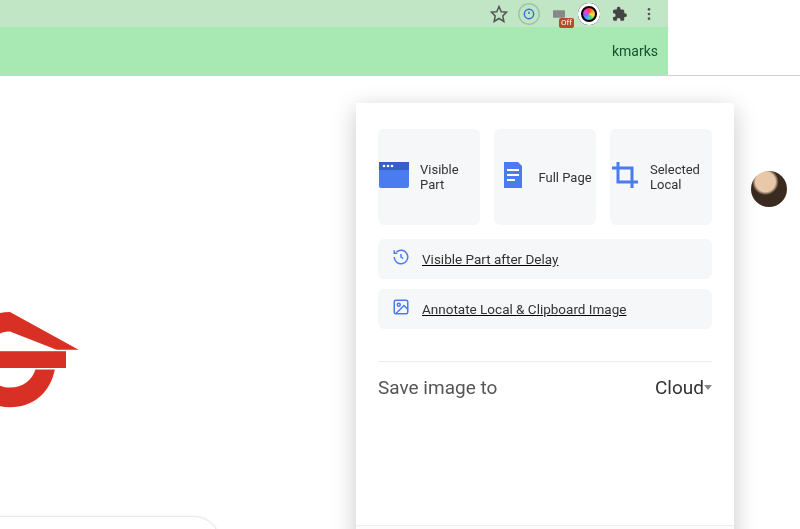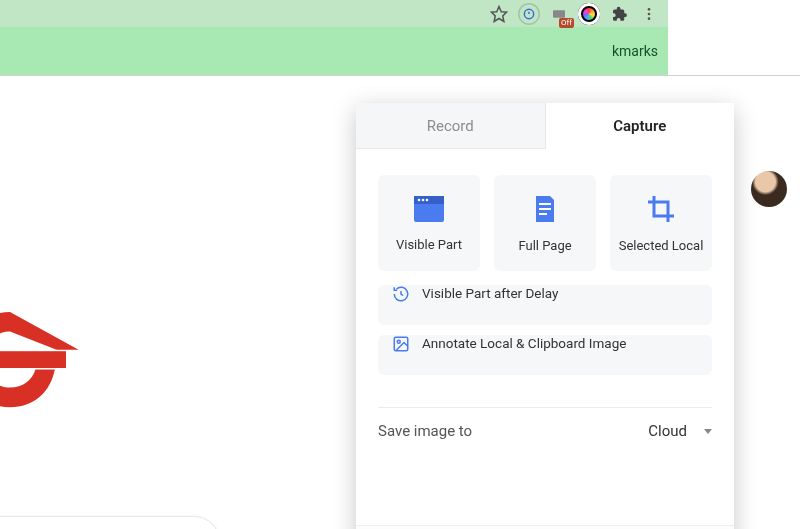--- a/index.html
+++ b/index.html
@@ -37,35 +37,35 @@
     position:absolute; left:356px; top:27px; width:378px; height:470px; background:#fff;
     box-shadow:0 6px 24px rgba(0,0,0,0.22); border-radius:2px; display:flex; flex-direction:column;
   }
   .tabs { display:flex; height:46px; }
   .tab { flex:1; display:flex; align-items:center; justify-content:center; font-size:15px; cursor:pointer; }
   .tab-inactive { background:#f5f6f7; color:#8a8f94; border-right:1px solid #e8e8e8; border-bottom:1px solid #e8e8e8; }
   .tab-active { background:#fff; color:#222; font-weight:600; }
   .options { padding:26px 22px 14px; }
   .card-row { display:flex; gap:14px; }
   .card {
-    flex:1; height:96px; background:#f6f7f8; border-radius:6px; display:flex; flex-direction:column;
+    flex:1; height:96px; background:#f6f7f8; border-radius:6px; display:flex; flex-direction:row;
     align-items:center; justify-content:center; gap:10px; cursor:pointer;
   }
   .card .ic { color:#4a7cf0; }
   .card .lbl { font-size:13px; color:#333; }
   .list { margin-top:14px; display:flex; flex-direction:column; gap:10px; }
   .list-row {
-    height:40px; background:#f6f7f8; border-radius:6px; display:flex; gap:12px;
-    padding:0 14px; cursor:pointer;
+    height:40px; background:#f6f7f8; border-radius:6px; display:flex; align-items:center; gap:12px;
+    padding:0 14px; cursor:pointer;text-decoration:underline;
   }
   .list-row .ic { color:#4a7cf0; flex-shrink:0; }
   .list-row .lbl { font-size:13.5px; color:#333; }
   .divider { height:1px; background:#ececec; margin:18px 22px 0; }
-  .save-row { display:flex; align-items:center; justify-content:space-between; padding:14px 22px; font-size:15px; color:#555; }
-  .save-row .dest { display:flex; align-items:center; gap:17px; color:#333; cursor:pointer; }
+  .save-row { display:flex; align-items:center; justify-content:space-between; padding:14px 22px; font-size:19px; color:#555; }
+  .save-row .dest { display:flex; align-items:center; gap:0; color:#333; cursor:pointer; }
   .footer {
     margin-top:auto; height:48px; border-top:1px solid #eee; background:#fcfcfc;
     display:flex; align-items:center; padding:0 18px; gap:16px;
   }
   .triangle-down { display:inline-block; width:0; height:0; border-left:4px solid transparent; border-right:4px solid transparent; border-top:5px solid #888; }
 </style>
 </head>
 <body>
 
 <div class="toolbar-strip">
@@ -112,24 +112,20 @@
     <rect fill="#d93025" x="80" y="86" width="100" height="24"></rect>
   </svg>
 
   <div class="search-box">
     
   </div>
 
   <div class="avatar"></div>
 
   <div class="popup">
-    <div class="tabs">
-      <div class="tab tab-inactive">Record</div>
-      <div class="tab tab-active">Capture</div>
-    </div>
 
     <div class="options">
       <div class="card-row">
         <div class="card">
           <span class="ic">
             <svg width="32" height="28" viewBox="0 0 32 28">
                 <rect x="1" y="1" width="30" height="26" rx="2" fill="#4a7cf0"></rect>
                 <rect x="1" y="1" width="30" height="8" fill="#3560c8"></rect>
                 <circle cx="6" cy="5" r="1.3" fill="#fff"></circle>
                 <circle cx="10" cy="5" r="1.3" fill="#fff"></circle>

